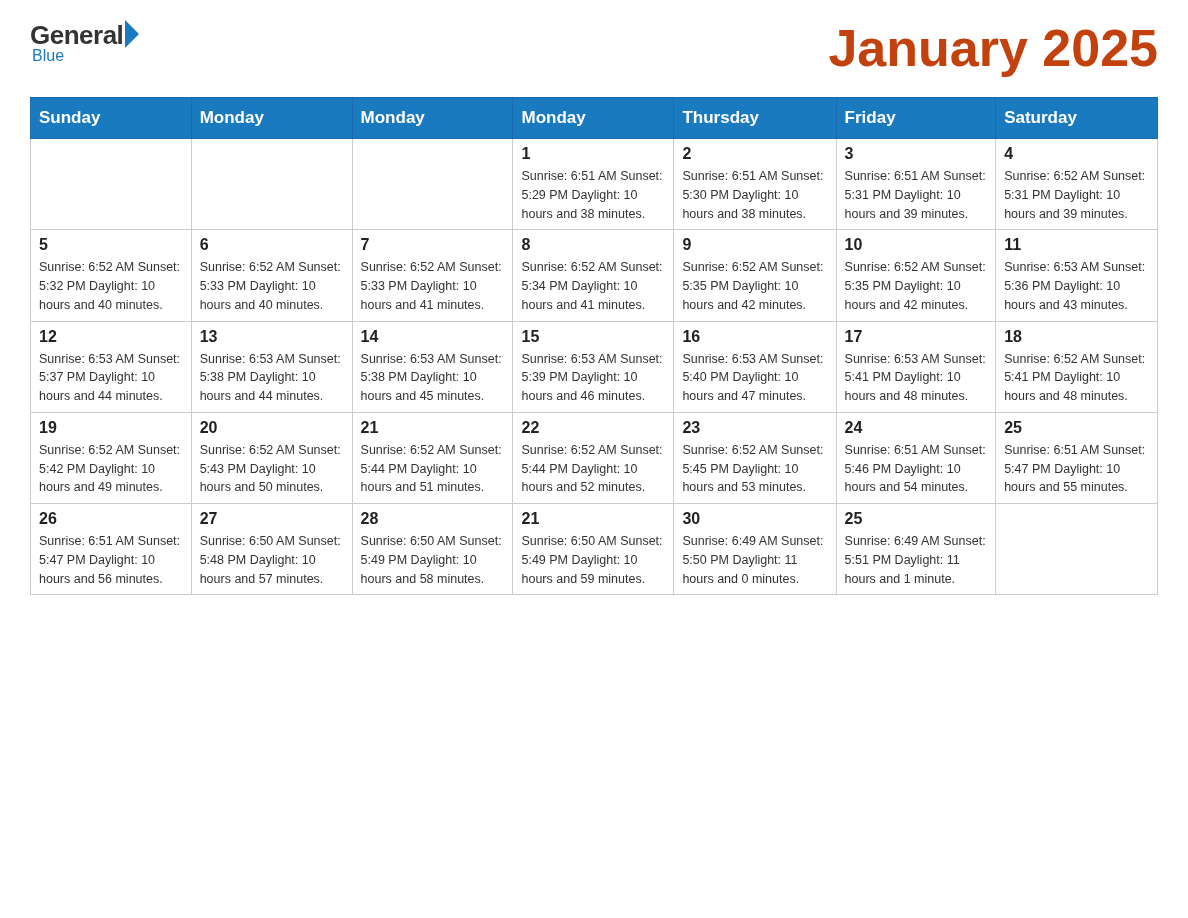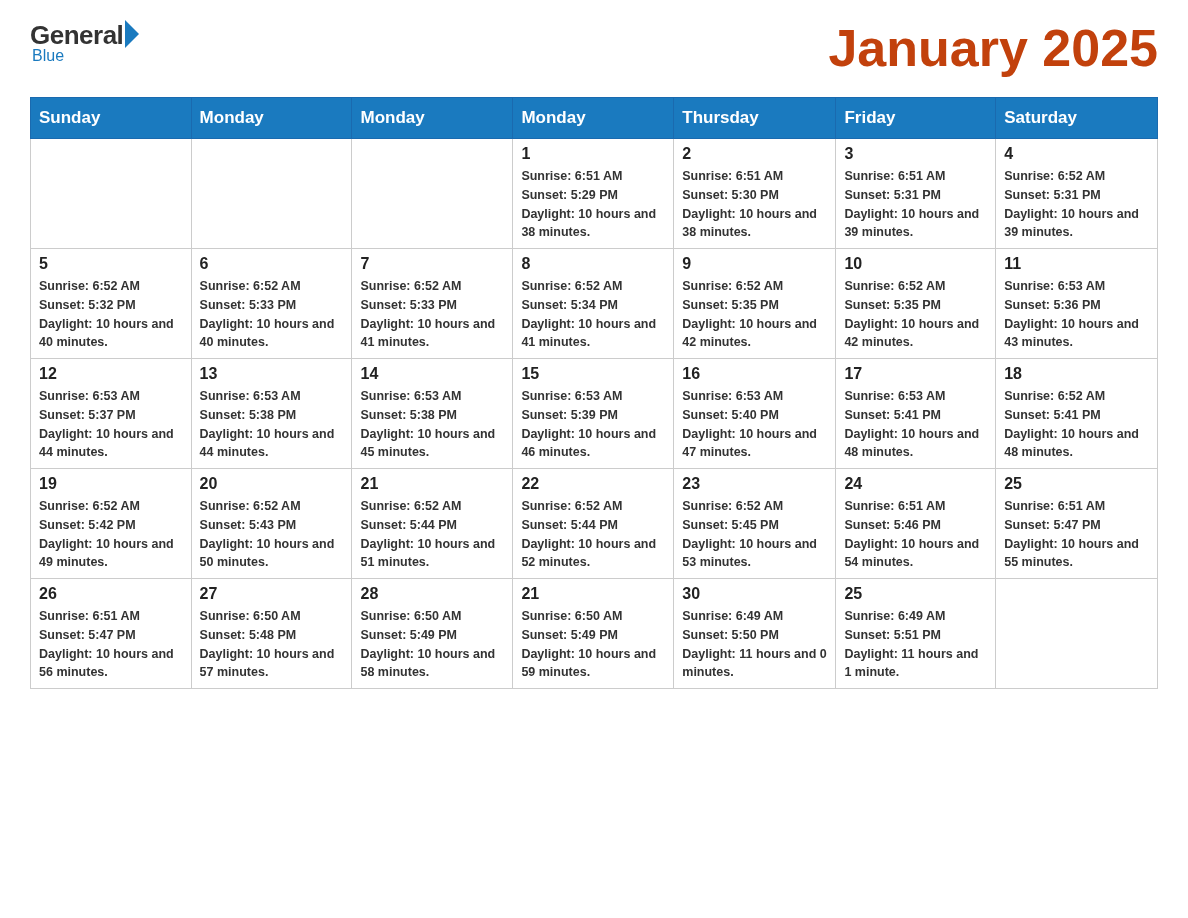--- a/index.html
+++ b/index.html
@@ -85,21 +85,20 @@
       font-size: 16px;
       font-weight: bold;
       color: #222;
       display: block;
       margin-bottom: 4px;
     }
     .day-info {
       font-size: 12.5px;
       color: #333;
       line-height: 1.5;
-      font-weight: bold;
     }
     .empty-cell {
       background: #fff;
     }
     tr:first-child td {
       min-height: 90px;
     }
   </style>
 </head>
 <body>

